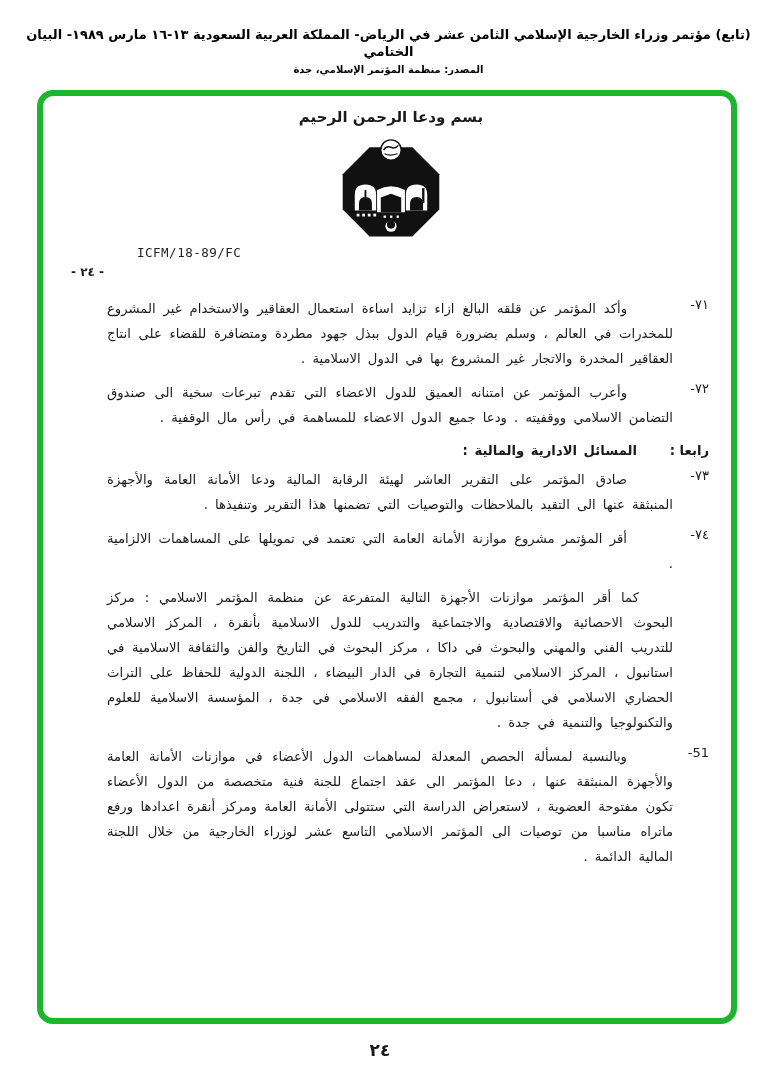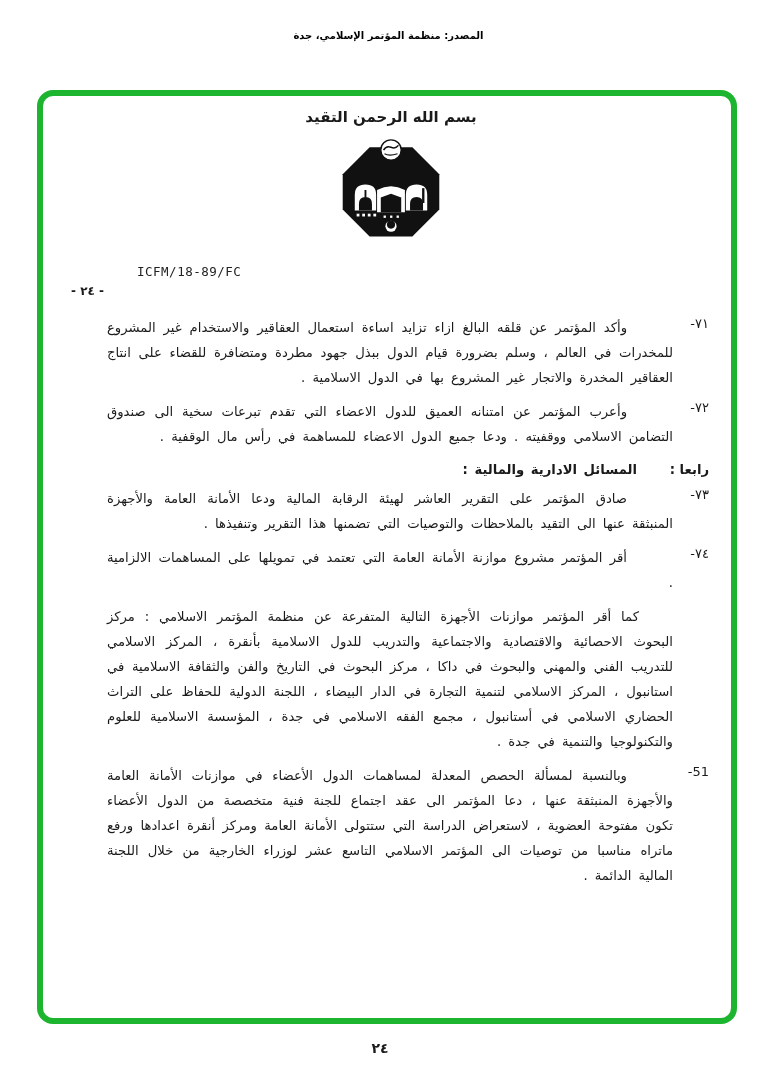--- a/index.html
+++ b/index.html
@@ -17,53 +17,54 @@
   .page-frame {
     position:absolute; left:37px; top:90px; width:700px; height:934px;
     border:6px solid #1db52f; border-radius:16px; background:#fff;
     padding:6px 20px 0 28px; overflow:hidden;
   }
 
   .bismillah { text-align:center; font-size:15px; font-weight:bold; margin-top:6px; letter-spacing:1px; }
 
   .emblem-wrap { text-align:center; margin-top:12px; height:104px; }
 
-  .ref-row { position:relative; height:44px; margin-top:20px; }
+  .ref-row { position:relative; height:44px; margin-top:1px; }
   .doc-ref {
     position:absolute; left:66px; top:2px;
     font-family:"DejaVu Sans Mono", monospace; font-size:12.5px; letter-spacing:.5px; color:#222;
   }
   .page-marker { position:absolute; left:0; right:40px; top:22px; font-size:12px; font-weight:bold; }
 
   
   .content { direction:rtl; padding:0 2px 0 36px; }
   .para { display:flex; margin-top:9px; }
   .para-num { flex:0 0 36px; width:36px; font-weight:normal; font-size:13px; padding-top:1px; }
   .para-text {
     flex:1; font-size:13.2px; font-weight:normal; line-height:25px;
     text-align:justify; text-indent:46px; word-spacing:3px;
   }
   .para.no-num .para-text { text-indent:34px; }
 
   .section-row { display:flex; margin-top:13px; direction:rtl; font-weight:bold; font-size:13.2px; }
   .section-label { flex:0 0 72px; width:72px;padding-left:16px; }
   .section-title { text-underline-offset:5px; word-spacing:2px; }
 
-  .footer-page { position:absolute; top:1040px; left:0; width:760px; text-align:center; font-size:14px; font-weight:bold; }
+  .footer-page { position:absolute; top:1040px; left:0; width:760px; text-align:center; font-size:17px; font-weight:bold; }
 </style>
 </head>
 <body>
 
 <div class="top-header">
+  <div class="hdr-title">(تابع) مؤتمر وزراء الخارجية الإسلامي الثامن عشر في الرياض- المملكة العربية السعودية ١٣-١٦ مارس ١٩٨٩- البيان الختامي</div>
   <div class="hdr-source">المصدر: منظمة المؤتمر الإسلامي، جدة</div>
 </div>
 
 <div class="page-frame">
 
-  <div class="bismillah">بسم الله الرحمن التقيد</div>
+  <div class="bismillah">بسم ودعا الرحمن الرحيم</div>
 
   <div class="emblem-wrap">
     <svg width="112" height="104" viewBox="0 0 120 112" aria-hidden="true">
       <polygon points="37,10 83,10 112,39 112,77 83,106 37,106 8,77 8,39" fill="#111"></polygon>
 
       <circle cx="60" cy="13" r="11" fill="#fff" stroke="#111" stroke-width="1.5"></circle>
       <path d="M52 13 q3 -5 8 -3 q5 2 8 -2" stroke="#111" stroke-width="1.6" fill="none"></path>
       <path d="M53 17 q5 3 14 0" stroke="#111" stroke-width="1.2" fill="none"></path>
 
       <path d="M21 78 v-17 q0 -11 11.5 -11 q11.5 0 11.5 11 v17 z" fill="#fff"></path>

